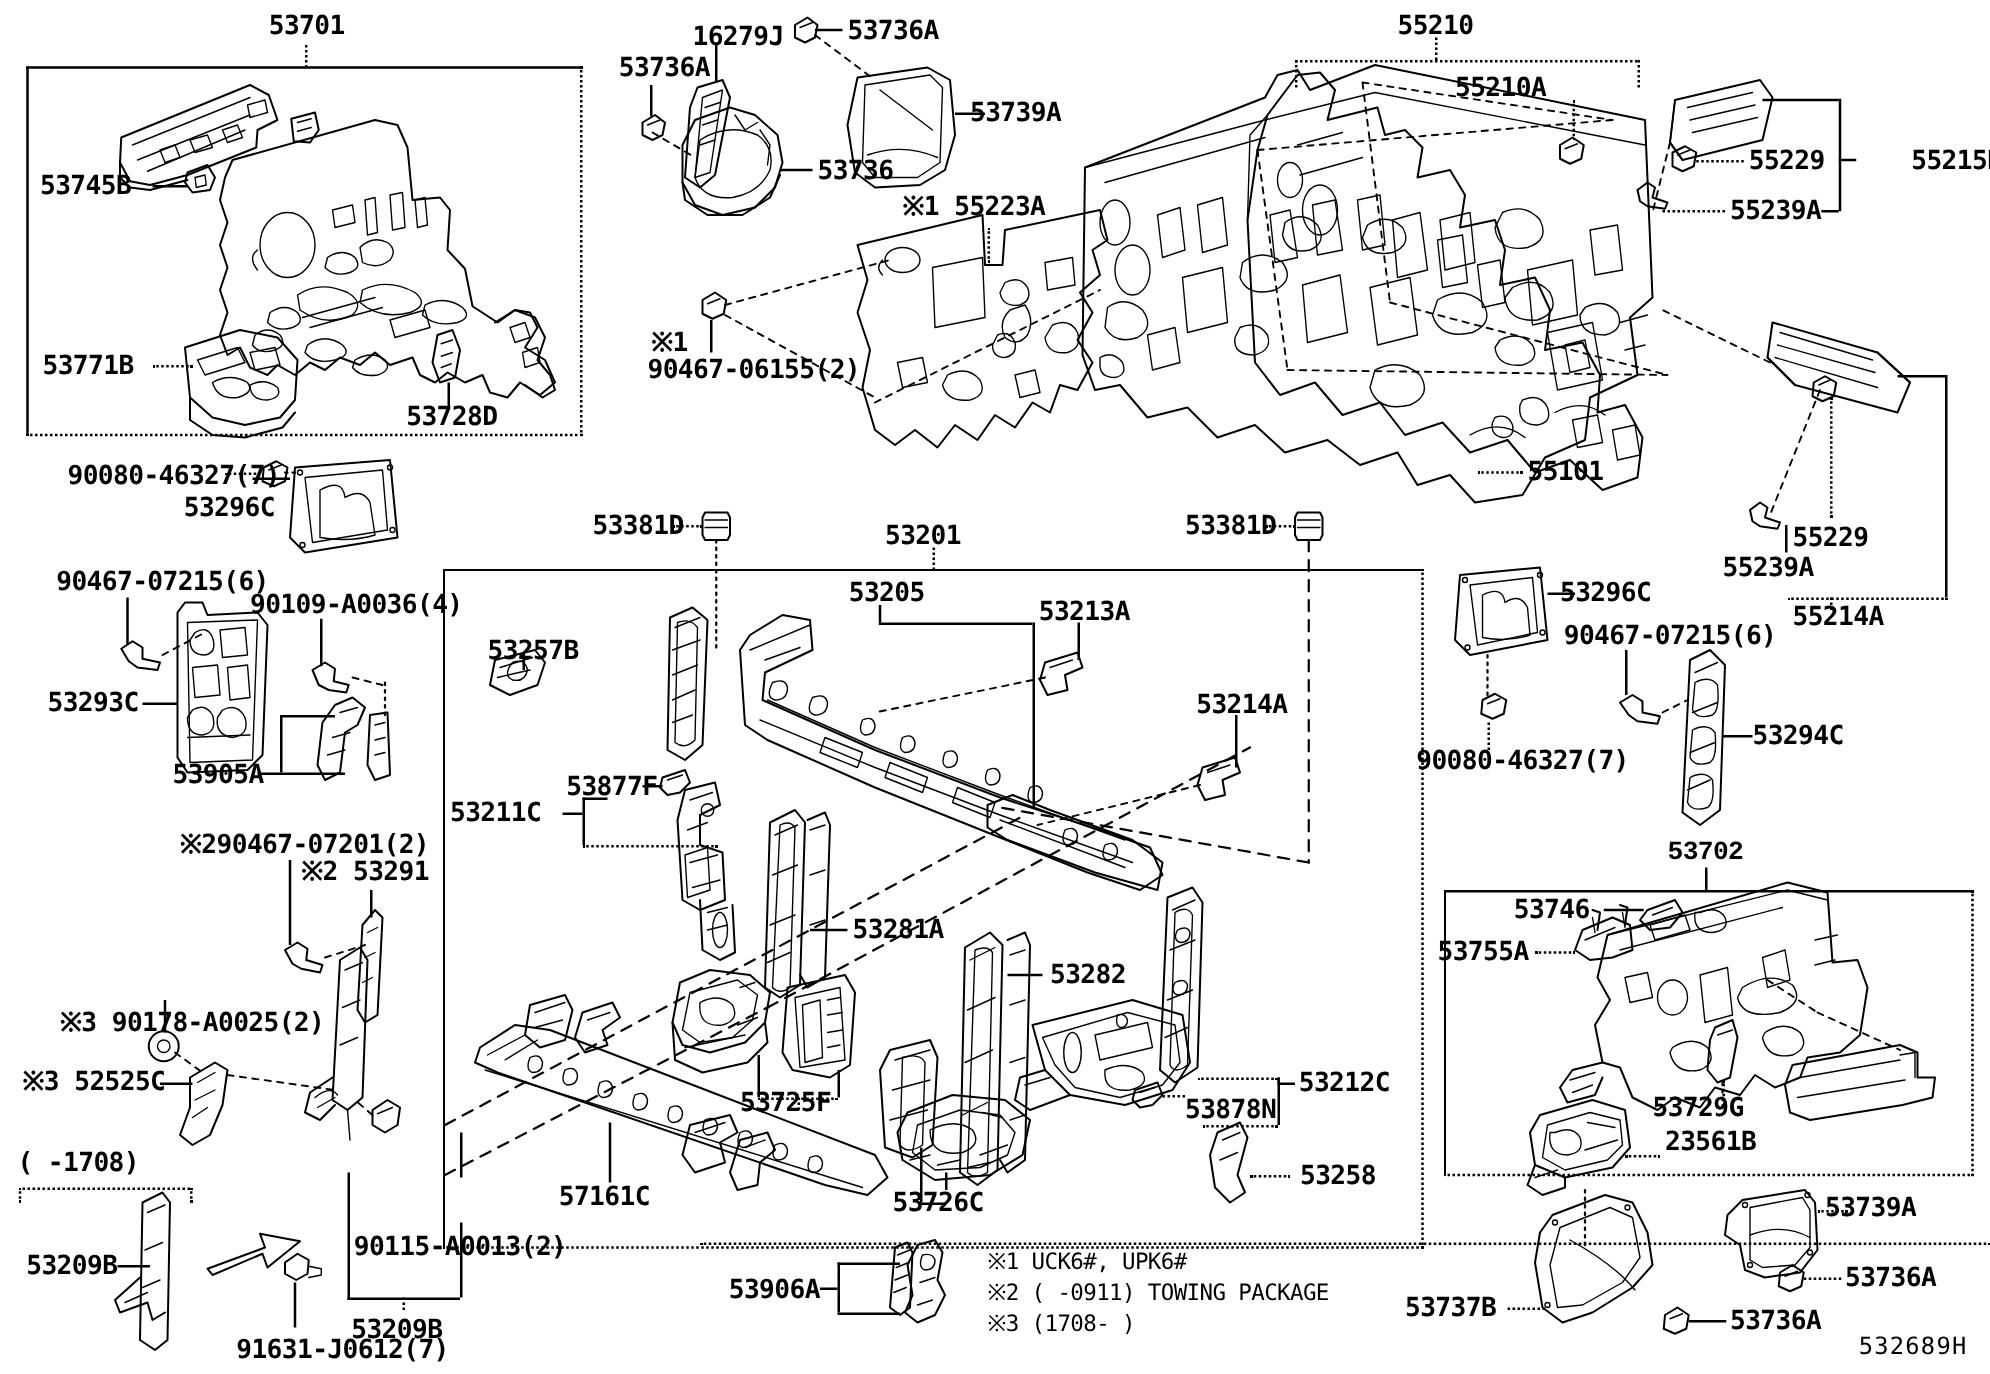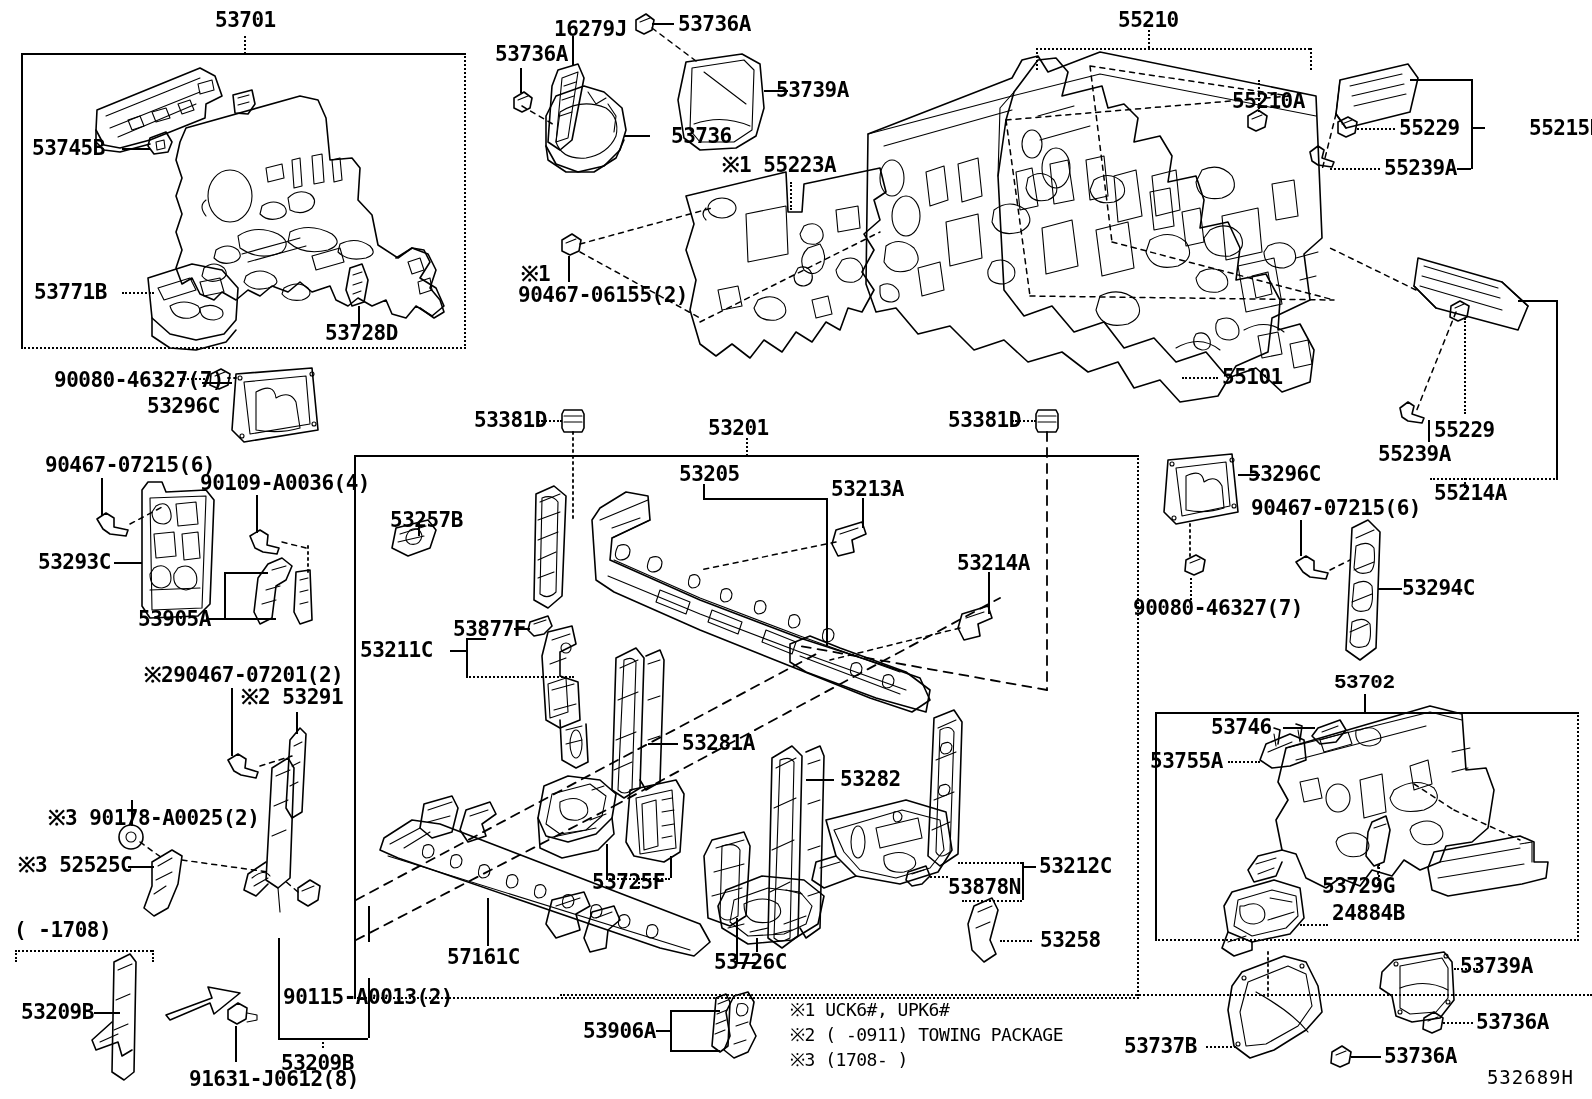--- a/index.html
+++ b/index.html
@@ -816,28 +816,28 @@
   <div class="ldot" style="left:560px;top:994px;width:1032px;"></div>
 
   <div class="lbl" style="left:215px;top:10px;">53701</div>
   <div class="lbl" style="left:32px;top:138px;">53745B</div>
   <div class="lbl" style="left:34px;top:282px;">53771B</div>
   <div class="lbl" style="left:325px;top:323px;">53728D</div>
 
   <div class="lbl" style="left:554px;top:19px;">16279J</div>
   <div class="lbl" style="left:495px;top:44px;">53736A</div>
   <div class="lbl" style="left:678px;top:14px;">53736A</div>
-  <div class="lbl" style="left:654px;top:126px;margin-left:17px;">53736</div>
+  <div class="lbl" style="left:654px;top:126px;">53736</div>
   <div class="lbl" style="left:776px;top:80px;">53739A</div>
   <div class="lbl" style="left:722px;top:155px;">※1 55223A</div>
   <div class="lbl" style="left:521px;top:264px;">※1</div>
   <div class="lbl" style="left:518px;top:285px;">90467-06155(2)</div>
 
   <div class="lbl" style="left:1118px;top:10px;">55210</div>
-  <div class="lbl" style="left:1232px;top:60px;margin-top:31px;">55210A</div>
+  <div class="lbl" style="left:1164px;top:60px;">55210A</div>
   <div class="lbl" style="left:1399px;top:118px;">55229</div>
   <div class="lbl" style="left:1529px;top:118px;">55215B</div>
   <div class="lbl" style="left:1384px;top:158px;">55239A</div>
   <div class="lbl" style="left:1222px;top:367px;">55101</div>
   <div class="lbl" style="left:1434px;top:420px;">55229</div>
   <div class="lbl" style="left:1378px;top:444px;">55239A</div>
   <div class="lbl" style="left:1434px;top:483px;">55214A</div>
 
   <div class="lbl" style="left:54px;top:370px;">90080-46327(7)</div>
   <div class="lbl" style="left:147px;top:396px;">53296C</div>
@@ -846,21 +846,21 @@
   <div class="lbl" style="left:38px;top:552px;">53293C</div>
   <div class="lbl" style="left:138px;top:609px;">53905A</div>
   <div class="lbl" style="left:144px;top:665px;">※290467-07201(2)</div>
   <div class="lbl" style="left:241px;top:687px;">※2 53291</div>
   <div class="lbl" style="left:48px;top:808px;">※3 90178-A0025(2)</div>
   <div class="lbl" style="left:18px;top:855px;">※3 52525C</div>
   <div class="lbl" style="left:14px;top:920px;">(    -1708)</div>
   <div class="lbl" style="left:21px;top:1002px;">53209B</div>
   <div class="lbl" style="left:283px;top:987px;">90115-A0013(2)</div>
   <div class="lbl" style="left:281px;top:1053px;">53209B</div>
-  <div class="lbl" style="left:189px;top:1069px;">91631-J0612(8)</div>
+  <div class="lbl" style="left:189px;top:1069px;">91631-J0612(7)</div>
 
   <div class="lbl" style="left:474px;top:410px;">53381D</div>
   <div class="lbl" style="left:948px;top:410px;">53381D</div>
   <div class="lbl" style="left:708px;top:418px;">53201</div>
   <div class="lbl" style="left:679px;top:464px;">53205</div>
   <div class="lbl" style="left:831px;top:479px;">53213A</div>
   <div class="lbl" style="left:957px;top:553px;">53214A</div>
   <div class="lbl" style="left:390px;top:510px;">53257B</div>
   <div class="lbl" style="left:453px;top:619px;">53877F</div>
   <div class="lbl" style="left:360px;top:640px;">53211C</div>
@@ -874,21 +874,21 @@
   <div class="lbl" style="left:1040px;top:930px;">53258</div>
 
   <div class="lbl" style="left:1248px;top:464px;">53296C</div>
   <div class="lbl" style="left:1133px;top:598px;">90080-46327(7)</div>
   <div class="lbl" style="left:1251px;top:498px;">90467-07215(6)</div>
   <div class="lbl" style="left:1402px;top:578px;">53294C</div>
   <div class="lbl" style="left:1334px;top:672px;font-family:Liberation Mono, monospace;">53702</div>
   <div class="lbl" style="left:1211px;top:717px;">53746</div>
   <div class="lbl" style="left:1150px;top:751px;">53755A</div>
   <div class="lbl" style="left:1322px;top:876px;">53729G</div>
-  <div class="lbl" style="left:1332px;top:903px;">24884B</div>
+  <div class="lbl" style="left:1332px;top:903px;">23561B</div>
   <div class="lbl" style="left:1124px;top:1036px;">53737B</div>
   <div class="lbl" style="left:1384px;top:1046px;">53736A</div>
   <div class="lbl" style="left:1476px;top:1012px;">53736A</div>
   <div class="lbl" style="left:1460px;top:956px;">53739A</div>
   <div class="lbl" style="left:583px;top:1021px;">53906A</div>
 
   <div class="lbl note" style="left:790px;top:1001px;">※1 UCK6#, UPK6#</div>
   <div class="lbl note" style="left:790px;top:1026px;">※2 (     -0911) TOWING PACKAGE</div>
   <div class="lbl note" style="left:790px;top:1051px;">※3 (1708-     )</div>
 

